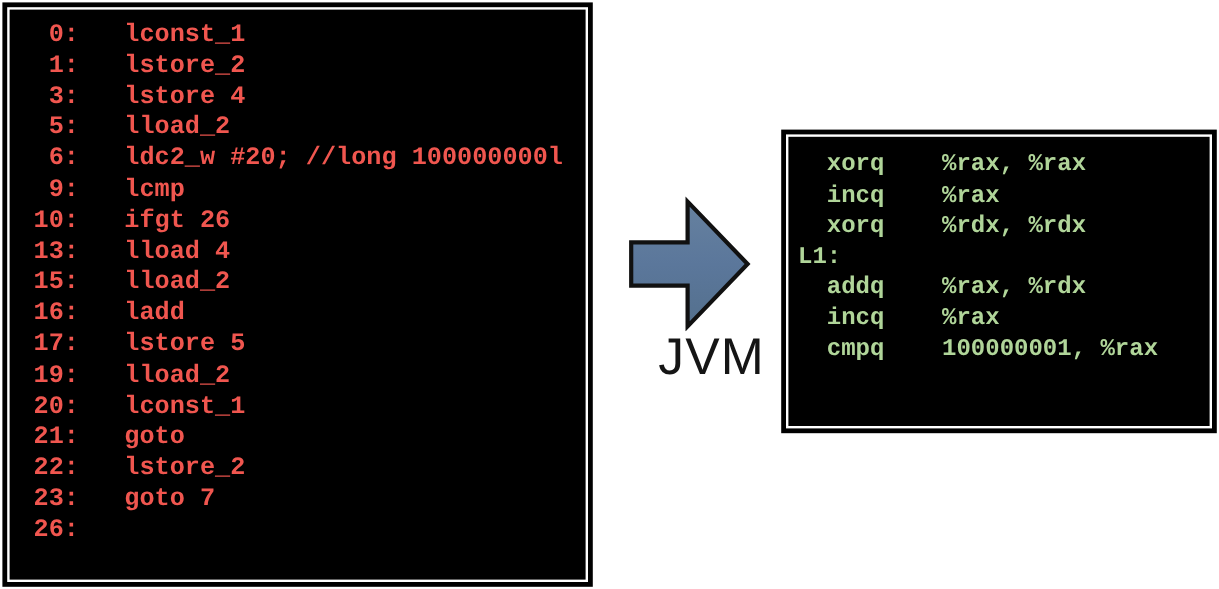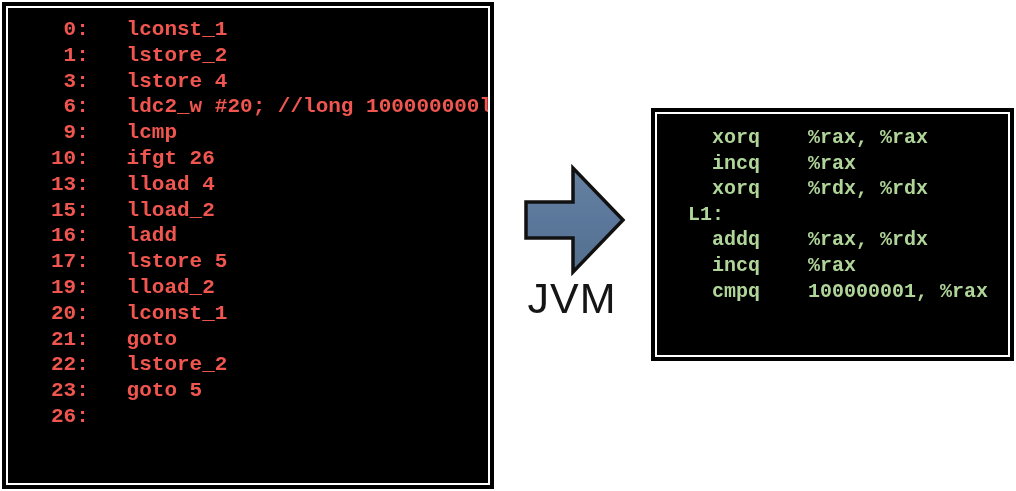--- a/index.html
+++ b/index.html
@@ -32,21 +32,21 @@
     overflow: hidden;
   }
 
   .panel-bytecode { left: 2px; top: 2px; width: 492px; height: 487px; }
   .panel-bytecode .screen { padding: 9px 4px 4px 20px; }
 
   .panel-assembly { left: 651px; top: 108px; width: 363px; height: 253px; }
   .panel-assembly .screen { padding: 11px 4px 16px 8px; }
 
   .code { font-weight: bold; }
-  .code .code-line { white-space: pre; margin-left: 23px; }
+  .code .code-line { white-space: pre; }
 
   .code-bytecode {
     color: var(--bytecode-color, #f0564f);
     font-size: 21px;
     line-height: 25.8px;
   }
   .code-assembly {
     color: var(--assembly-color, #b0d599);
     font-size: 20px;
     line-height: 25.6px;
@@ -54,21 +54,21 @@
 
   .arrow-wrap {
     position: absolute;
     left: 516px;
     top: 162px;
     width: 112px;
     height: 114px;
   }
   .jvm-label {
     position: absolute;
-    left: 516px;
+    left: 537px;
     top: 274px;
     width: 112px;
     text-align: center;
     font-family: "Liberation Sans", sans-serif;
     font-weight: 300;
     font-size: 43px;
     line-height: 48px;
     color: #151515;
     letter-spacing: 1px;
   }
@@ -77,32 +77,33 @@
 <body>
 
 <div id="canvas">
 
   <div class="panel panel-bytecode">
     <div class="screen">
       <div class="code code-bytecode">
           <div class="code-line"> 0:   lconst_1</div>
           <div class="code-line"> 1:   lstore_2</div>
           <div class="code-line"> 3:   lstore 4</div>
+          <div class="code-line"> 5:   lload_2</div>
           <div class="code-line"> 6:   ldc2_w #20; //long 100000000l</div>
           <div class="code-line"> 9:   lcmp</div>
           <div class="code-line">10:   ifgt 26</div>
           <div class="code-line">13:   lload 4</div>
           <div class="code-line">15:   lload_2</div>
           <div class="code-line">16:   ladd</div>
           <div class="code-line">17:   lstore 5</div>
           <div class="code-line">19:   lload_2</div>
           <div class="code-line">20:   lconst_1</div>
           <div class="code-line">21:   goto</div>
           <div class="code-line">22:   lstore_2</div>
-          <div class="code-line">23:   goto 5</div>
+          <div class="code-line">23:   goto 7</div>
           <div class="code-line">26:</div>
         </div>
     </div>
   </div>
 
   <div class="arrow-wrap">
     <svg width="112" height="114" viewBox="0 0 112 114" xmlns="http://www.w3.org/2000/svg">
       <defs>
         <linearGradient id="arrowfill" x1="0" y1="0" x2="0" y2="1">
           <stop offset="0" stop-color="#66819f"></stop>

